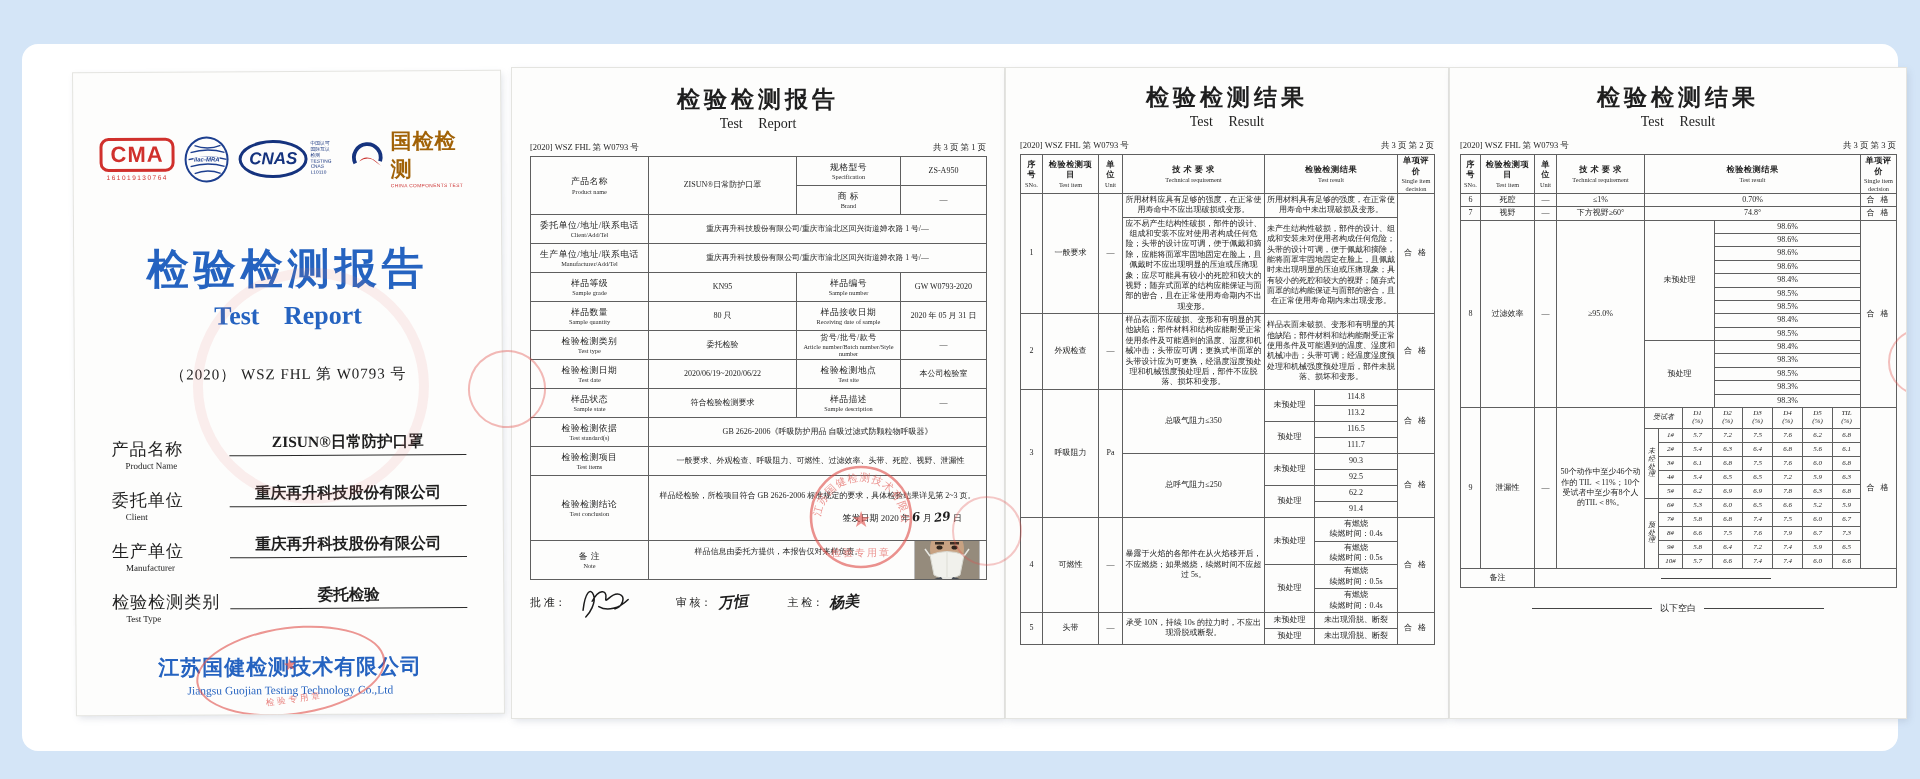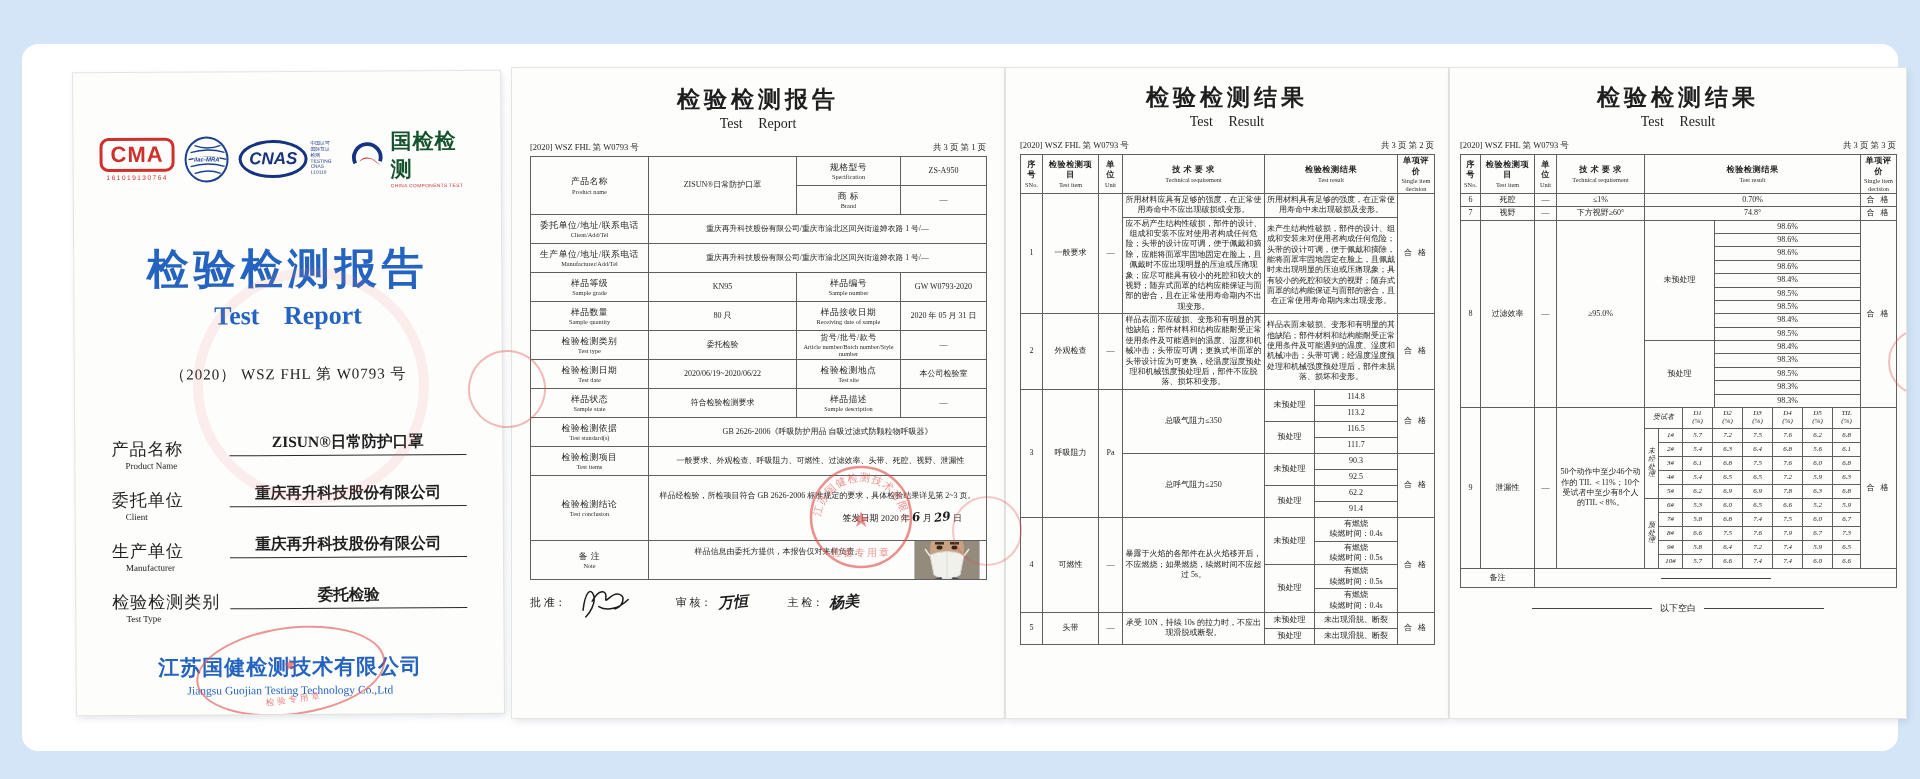--- a/index.html
+++ b/index.html
@@ -18,21 +18,21 @@
            font-size:22px;letter-spacing:1px;font-family:"Liberation Sans",sans-serif;}
   .cma-num{color:#d0302c;font-size:6.5px;letter-spacing:1.5px;text-align:center;margin-top:2px;font-family:"Liberation Sans",sans-serif;}
   .ilac{width:42px;height:42px;border:2.5px solid #1d3f8f;border-radius:50%;position:relative;display:flex;align-items:center;justify-content:center;}
   .ilac-lbl{font-size:6px;color:#1d3f8f;font-weight:bold;font-style:italic;background:#fdfdfc;z-index:1;font-family:"Liberation Sans",sans-serif;}
   .ilac svg{position:absolute;left:0;top:0;}
   .cnas{display:flex;align-items:center;gap:3px;}
   .cnas-oval{border:3.5px solid #15337e;border-radius:50%;width:66px;height:32px;display:flex;align-items:center;justify-content:center;
              color:#15337e;font-weight:bold;font-style:italic;font-size:17px;font-family:"Liberation Sans",sans-serif;}
   .cnas-side{font-size:4.8px;line-height:1.25;color:#15337e;font-family:"Liberation Sans",sans-serif;}
   .gj{display:flex;align-items:center;gap:5px;}
-  .gj-cn{color:#14532d;font-weight:bold;font-size:21px;letter-spacing:1px;}
+  .gj-cn{color:#a16207;font-weight:bold;font-size:21px;letter-spacing:1px;}
   .gj-en{color:#c33;font-size:4.8px;letter-spacing:.4px;font-family:"Liberation Sans",sans-serif;}
   .t1{margin-top:52px;text-align:center;color:#2563c0;font-weight:bold;font-size:42px;letter-spacing:5px;}
   .t1en{text-align:center;color:#2563c0;font-weight:bold;font-size:26px;word-spacing:18px;margin-top:4px;}
   .rno1{text-align:center;font-size:15px;letter-spacing:1px;margin-top:34px;}
   .fields{margin-top:48px;padding:0 10px;}
   .f-row{display:flex;align-items:flex-end;margin-bottom:13px;}
   .f-label{min-width:118px;text-align:left;}
   .f-cn{font-size:17px;letter-spacing:1px;}
   .f-en{font-size:9px;color:#222;margin-top:0;padding-left:14px;}
   .f-val{flex:1;border-bottom:1.2px solid #2a2a2a;text-align:center;font-size:15.5px;font-weight:bold;padding-bottom:2px;margin-bottom:14px;}

